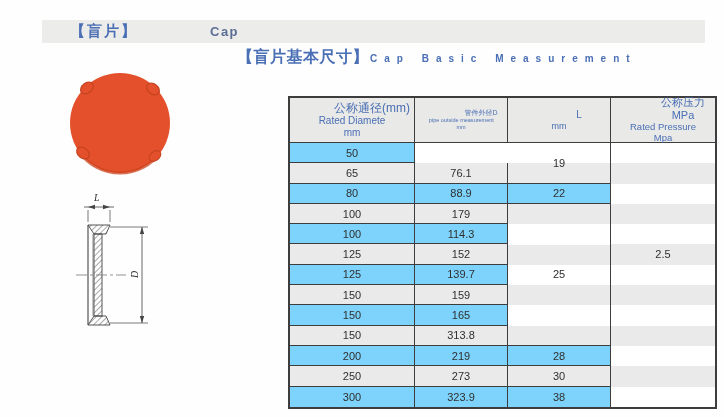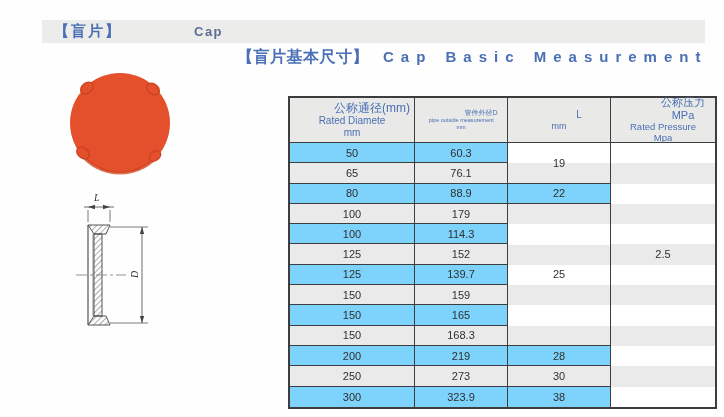--- a/index.html
+++ b/index.html
@@ -4,29 +4,29 @@
 <style>
   * { margin:0; padding:0; box-sizing:border-box; }
   html,body { width:724px; height:417px; background:#fefefe; overflow:hidden;
               font-family:"Liberation Sans","DejaVu Sans",sans-serif; }
   #page { position:relative; width:724px; height:417px; background:#fefefe; }
 
   
   .title-band { position:absolute; left:42px; top:20px; width:663px; height:23px;
                 background:#ececea; display:flex; align-items:center; }
   .title-zh { font-size:15px; font-weight:bold; color:#4a6fb5; letter-spacing:2px;
-              margin-left:12px; }
+              margin-left:28px; }
   .title-en { font-size:13px; font-weight:bold; color:#5b6e96; letter-spacing:1.5px;
               margin-left:72px; }
 
   
   .section-heading { position:absolute; left:237px; top:47px; white-space:nowrap; }
   .section-zh { font-size:16px; font-weight:bold; color:#4a6fb5; letter-spacing:0.5px; }
-  .section-en { font-size:15px; font-weight:600; color:#4a6fb5; letter-spacing:7px;
-                word-spacing:2px; margin-left:14px; }
+  .section-en { font-size:10px; font-weight:600; color:#4a6fb5; letter-spacing:7px;
+                word-spacing:2px; margin-left:1px; }
 
   
   .cap-photo { position:absolute; left:68px; top:71px; }
   .cap-drawing { position:absolute; left:60px; top:188px; }
 
   
   .meas-table { position:absolute; left:288px; top:96px;
                 display:grid;
                 grid-template-columns:125px 93px 103px 104px;
                 grid-template-rows:45px repeat(13, 20.3px);
@@ -140,30 +140,29 @@
     <div class="cell odd hb" style="grid-area:6/1">100</div>
     <div class="cell even hb" style="grid-area:7/1">125</div>
     <div class="cell odd hb" style="grid-area:8/1">125</div>
     <div class="cell even hb" style="grid-area:9/1">150</div>
     <div class="cell odd hb" style="grid-area:10/1">150</div>
     <div class="cell even hb" style="grid-area:11/1">150</div>
     <div class="cell odd hb" style="grid-area:12/1">200</div>
     <div class="cell even hb" style="grid-area:13/1">250</div>
     <div class="cell odd" style="grid-area:14/1">300</div>
 
-    <div class="cell odd hb" style="grid-area:2/2">60.3</div>
     <div class="cell even hb" style="grid-area:3/2">76.1</div>
     <div class="cell odd hb" style="grid-area:4/2">88.9</div>
     <div class="cell even hb" style="grid-area:5/2">179</div>
     <div class="cell odd hb" style="grid-area:6/2">114.3</div>
     <div class="cell even hb" style="grid-area:7/2">152</div>
     <div class="cell odd hb" style="grid-area:8/2">139.7</div>
     <div class="cell even hb" style="grid-area:9/2">159</div>
     <div class="cell odd hb" style="grid-area:10/2">165</div>
-    <div class="cell even hb" style="grid-area:11/2">168.3</div>
+    <div class="cell even hb" style="grid-area:11/2">313.8</div>
     <div class="cell odd hb" style="grid-area:12/2">219</div>
     <div class="cell even hb" style="grid-area:13/2">273</div>
     <div class="cell odd" style="grid-area:14/2">323.9</div>
 
     <div class="cell span-19 hb" style="grid-area:2/3/span 2/auto">19</div>
     <div class="cell odd hb" style="grid-area:4/3">22</div>
     <div class="cell span-25 hb" style="grid-area:5/3/span 7/auto">25</div>
     <div class="cell odd hb" style="grid-area:12/3">28</div>
     <div class="cell even hb" style="grid-area:13/3">30</div>
     <div class="cell odd" style="grid-area:14/3">38</div>

